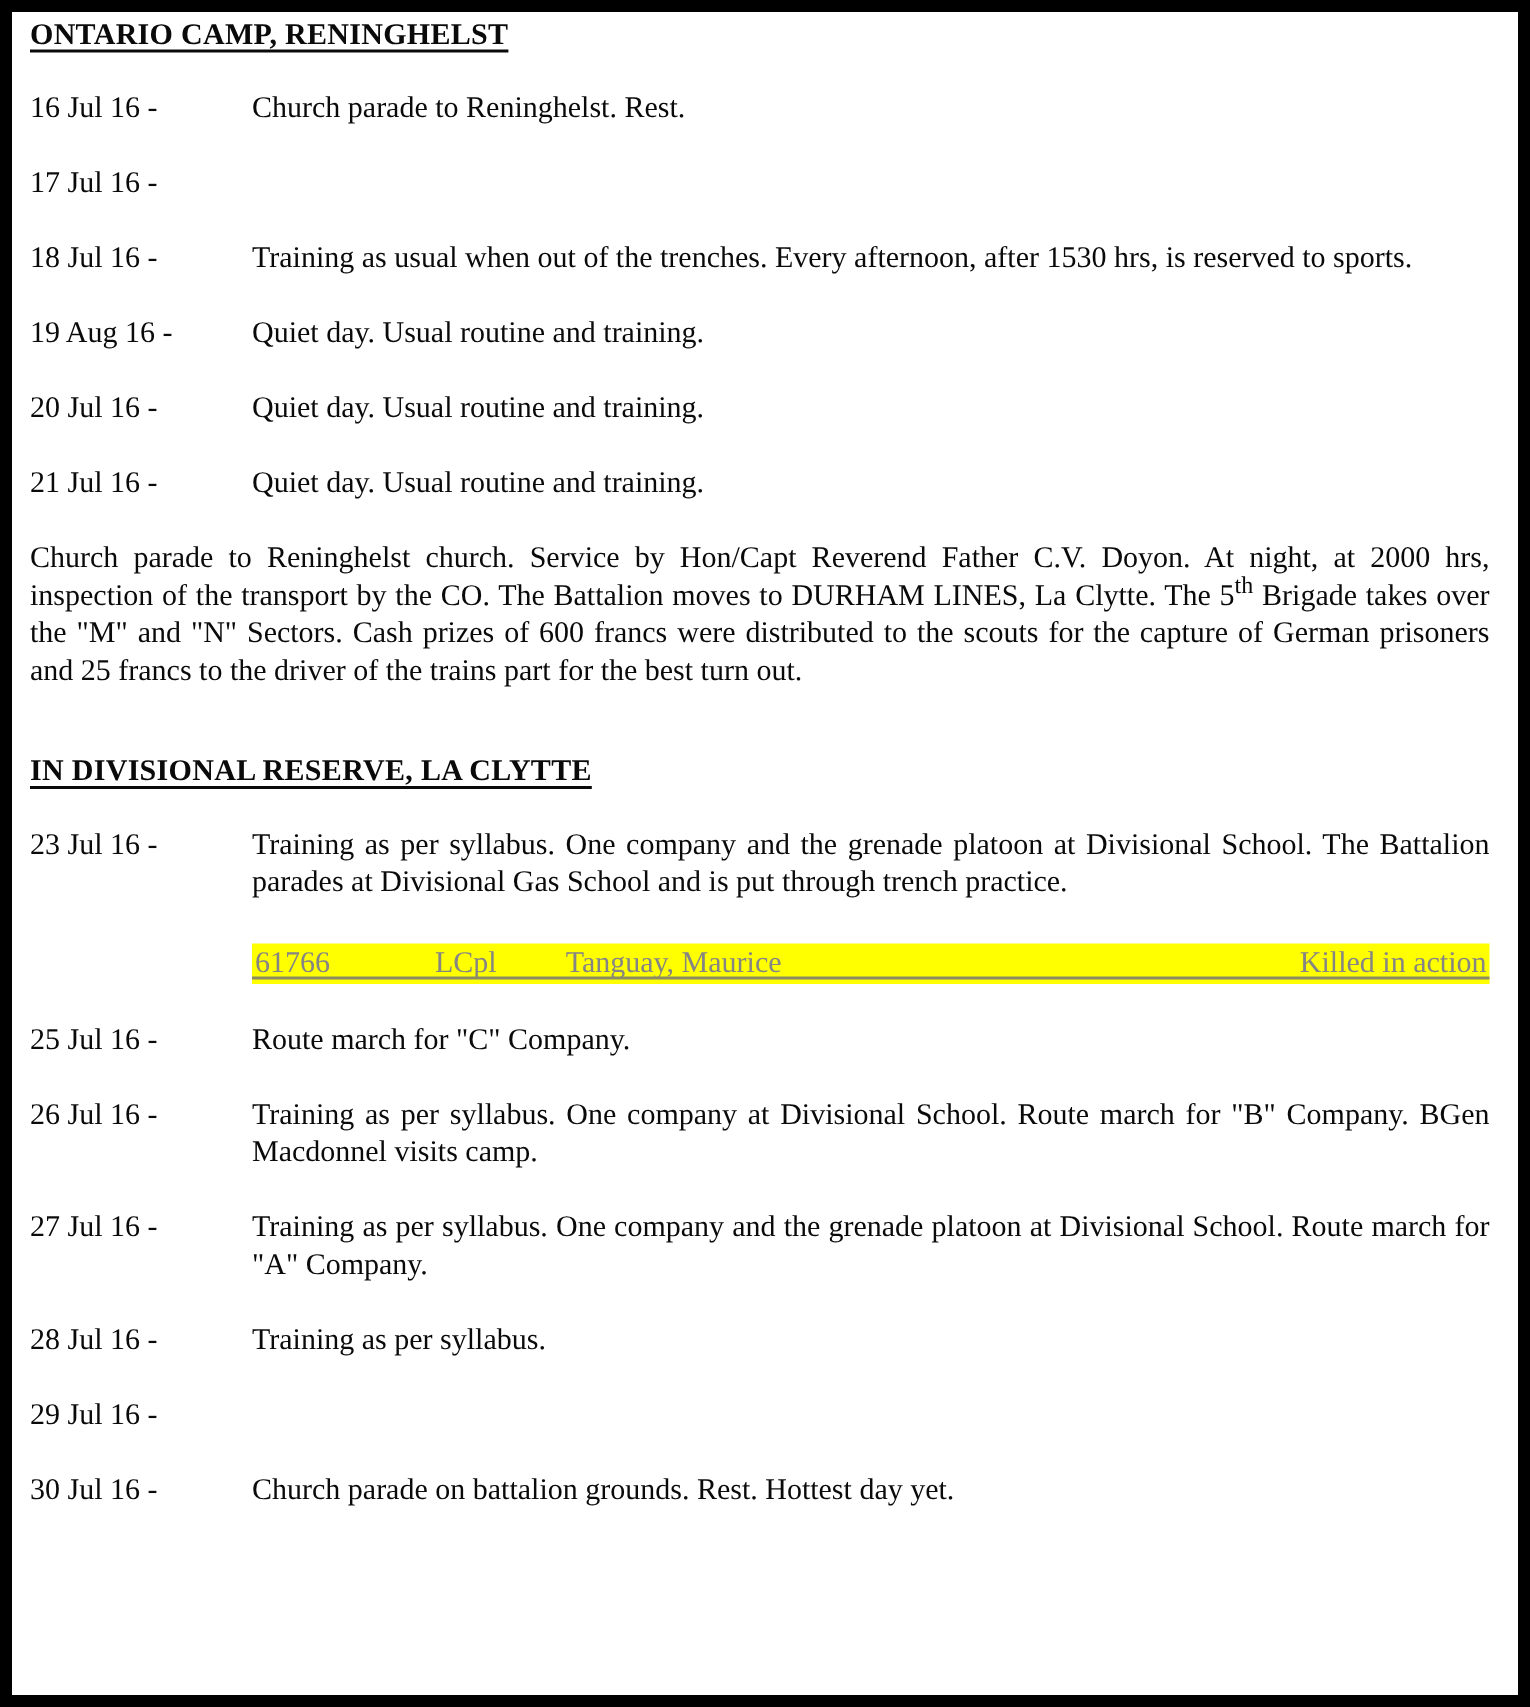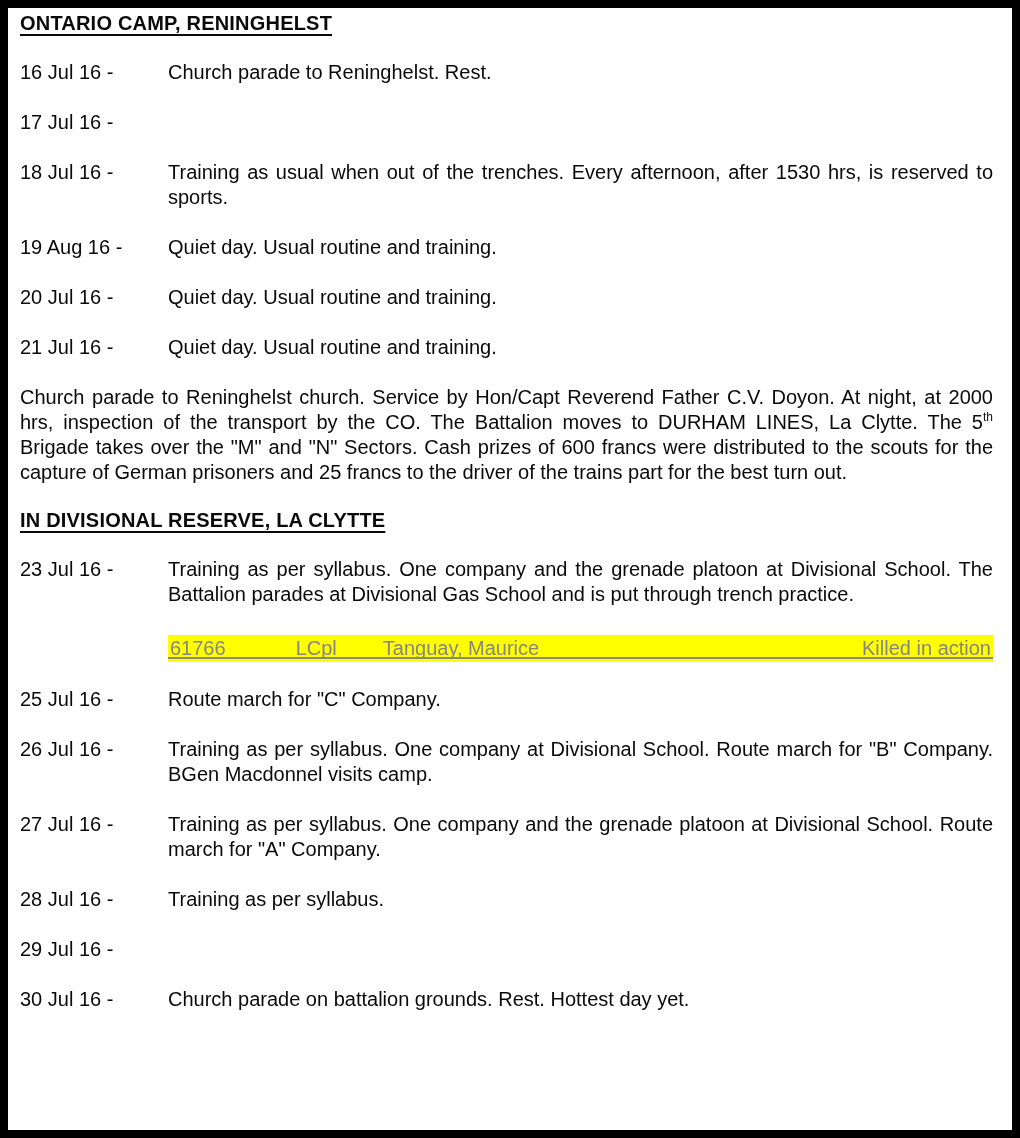--- a/index.html
+++ b/index.html
@@ -8,55 +8,55 @@
     background: #000;
   }
   .page {
     position: relative;
     width: 1020px;
     height: 1138px;
     box-sizing: border-box;
     background: var(--page-bg, #ffffff);
     border: 8px solid var(--frame, #000000);
     padding: 3px 19px 0 12px;
-    font-family: Liberation Sans, sans-serif;
+    font-family: Liberation Serif, serif;
     font-size: 20px;
     color: var(--ink, #0a0a0a);
     overflow: hidden;
   }
   .heading {
     font-weight: bold;
     font-size: 20px;
     line-height: 24px;
     letter-spacing: 0.2px;
     text-decoration: underline;
     text-decoration-thickness: 2px;
     text-underline-offset: 4px;
     margin: 0;
     white-space: nowrap;
   }
   .heading.later {
-    margin-top: 23px;
+    margin-top: 42px;
   }
   .entry {
     display: flex;
     margin-top: 25px;
     line-height: 25px;
   }
   .entry .date {
     flex: 0 0 148px;
     white-space: nowrap;
   }
   .entry .text {
     flex: 1;
     text-align: justify;
     text-align-last: left;
   }
   .entry .text sup, .casualty sup {
-    font-size: 12px;
+    font-size: 16px;
     line-height: 0;
     margin-top: 12px;
   }
   .casualty {
     position: relative;
     margin-left: 148px;
     margin-top: 28px;
     height: 27px;
     line-height: 26px;
     background: var(--highlight, #ffff00);

